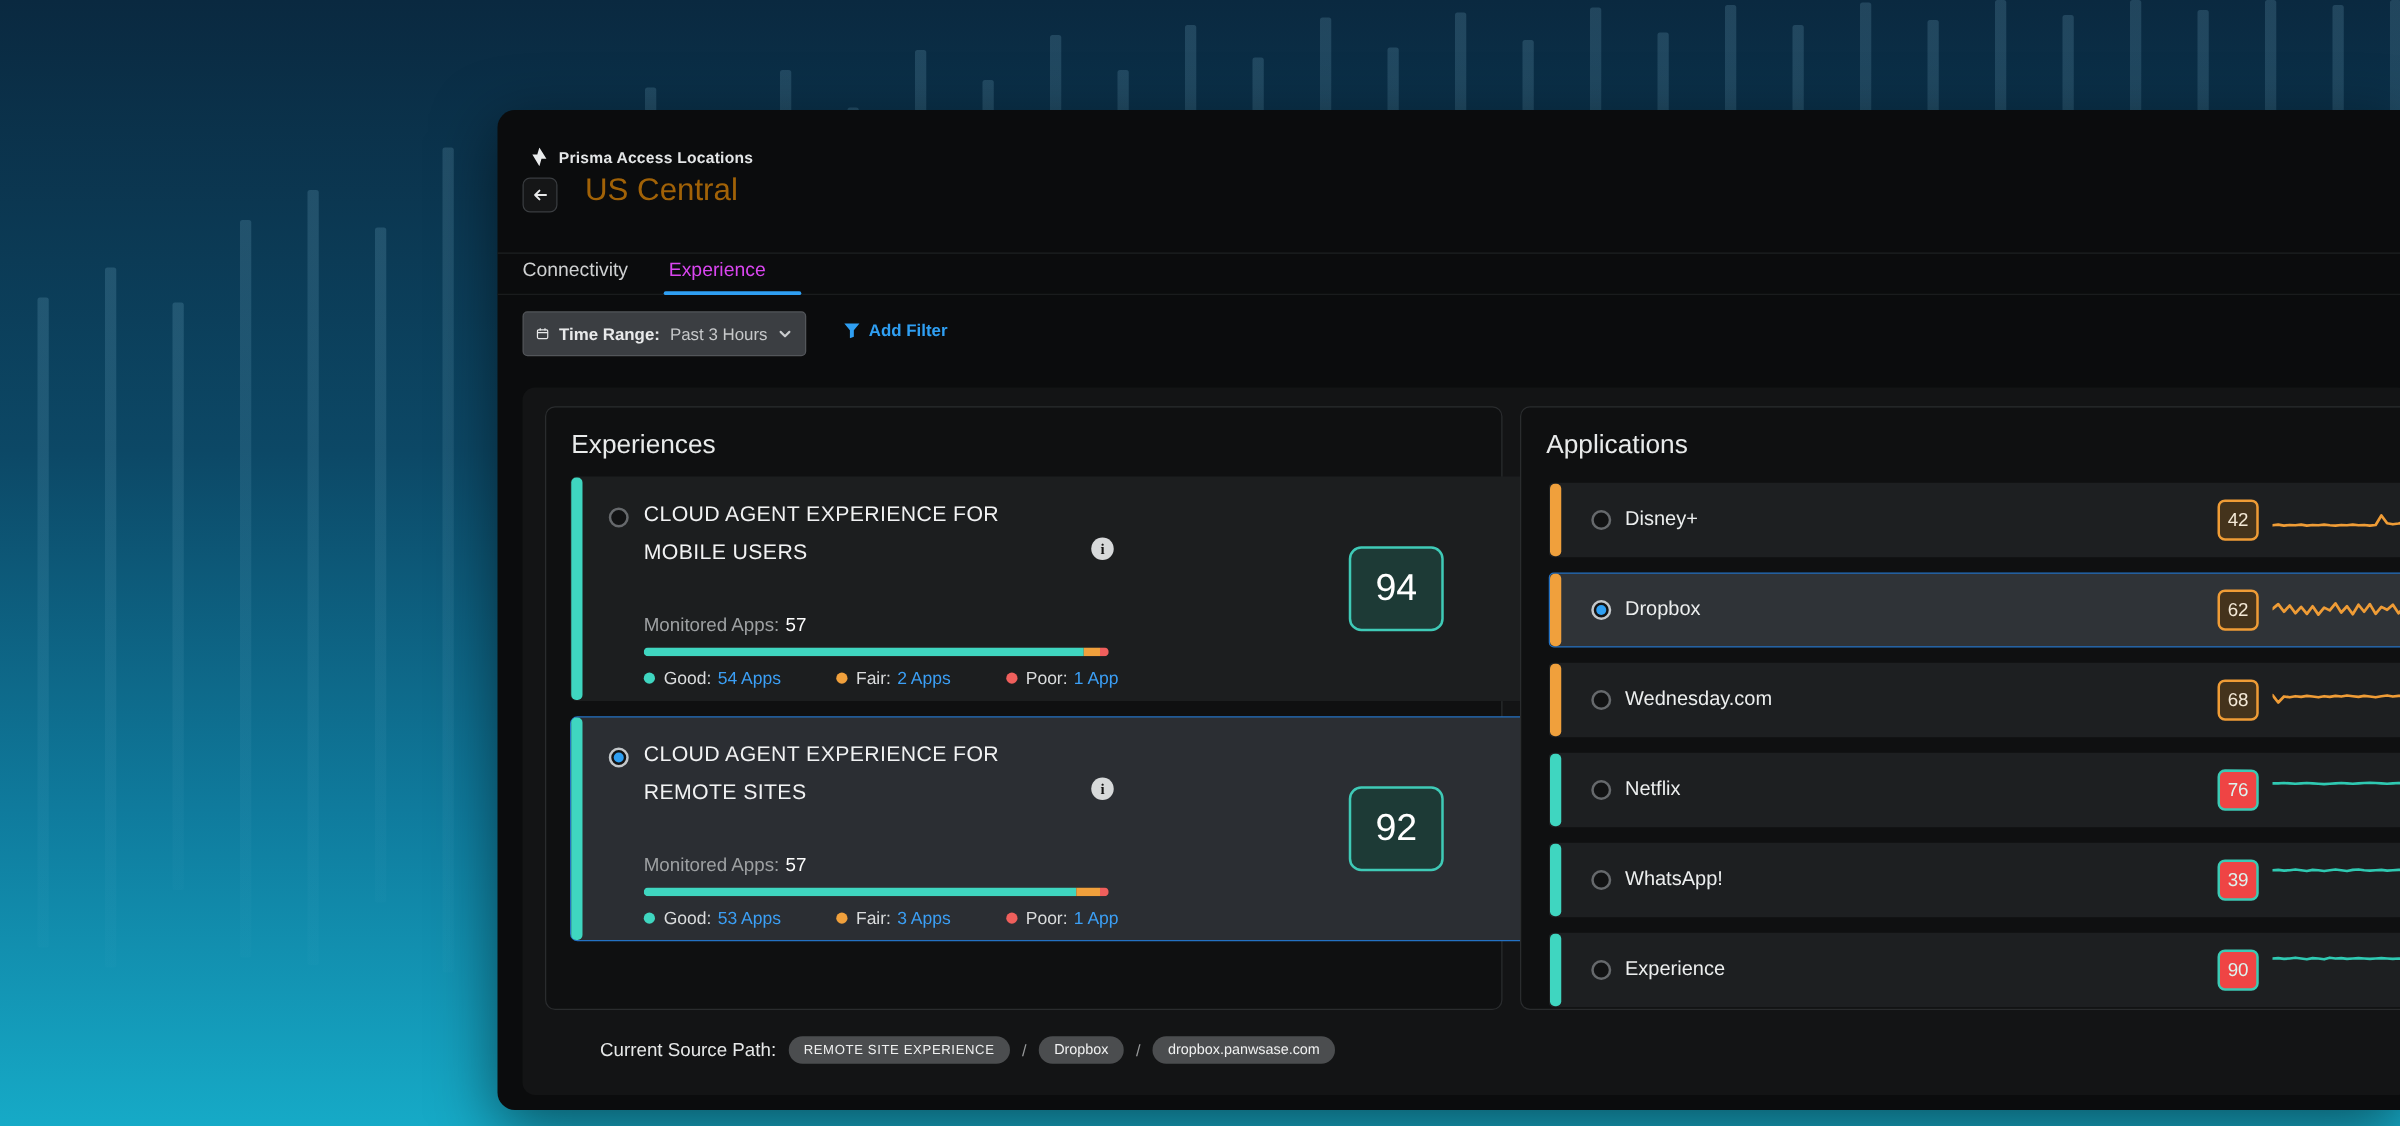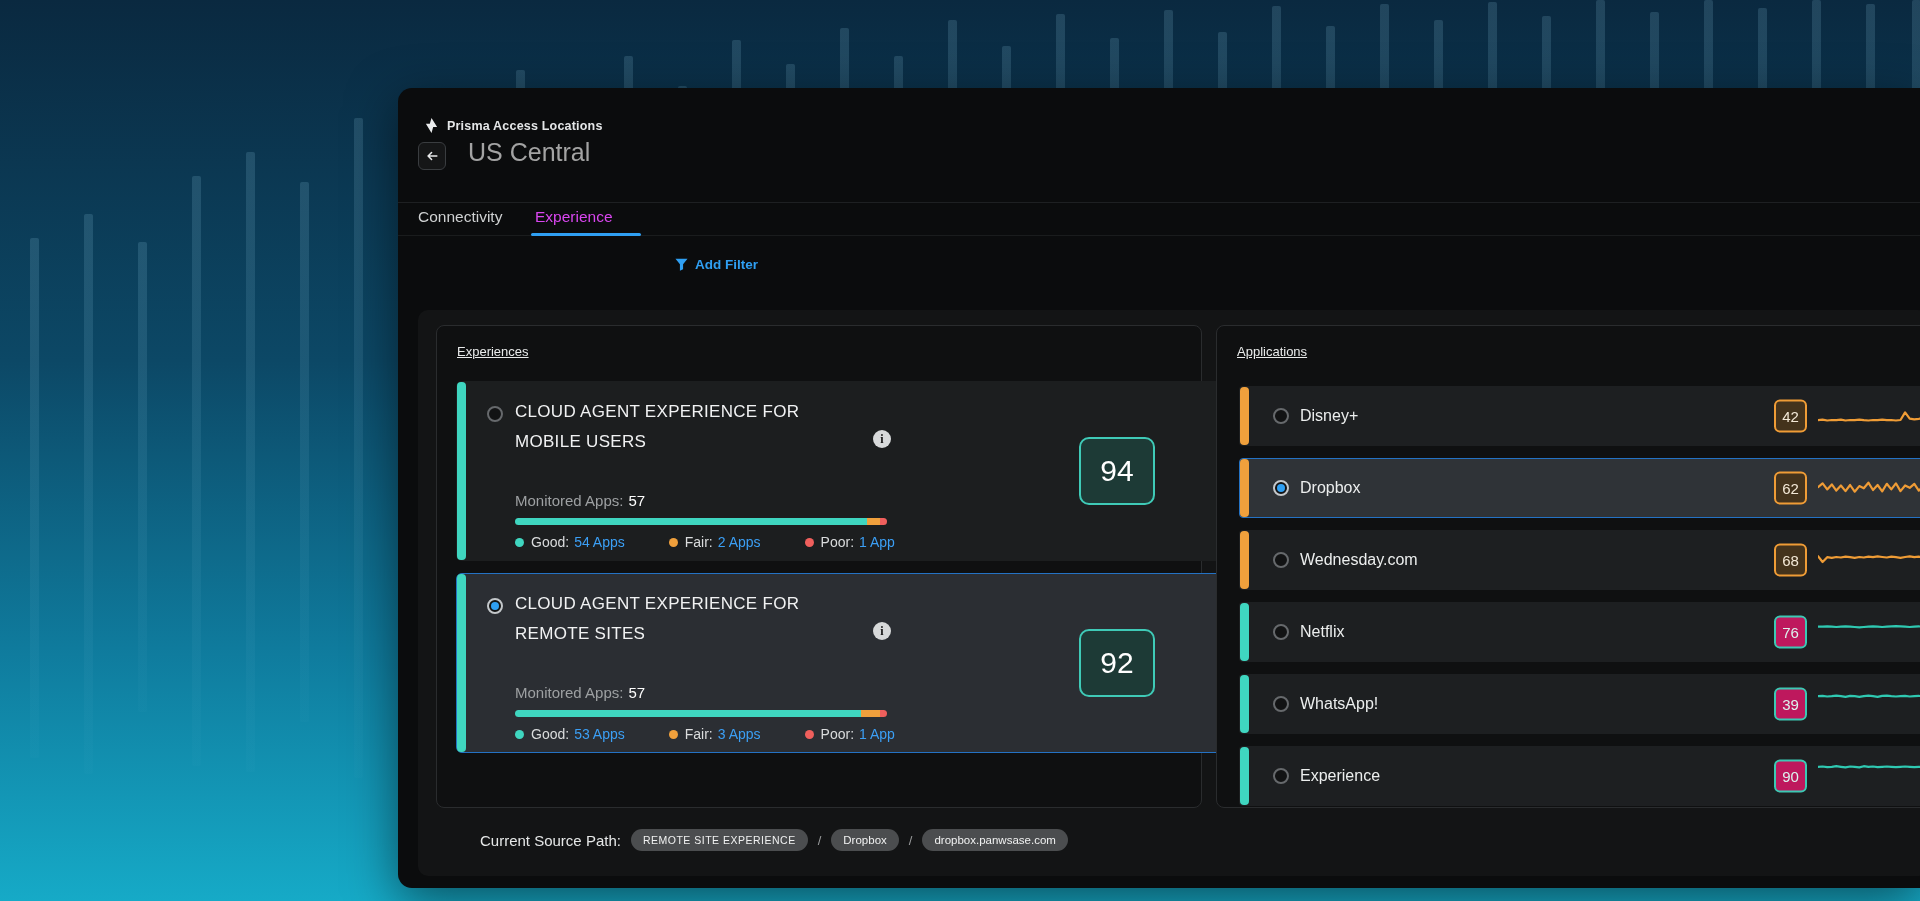--- a/index.html
+++ b/index.html
@@ -14,21 +14,21 @@
 
   .panel{position:absolute;left:398px;top:88px;right:0;bottom:13px;
     background:#0b0c0d;border-radius:14px 0 0 14px;box-shadow:0 14px 50px rgba(0,0,0,.5);}
 
   
   .brand{position:absolute;left:26px;top:30px;display:flex;align-items:center;gap:8px;
     color:#e4e6e7;font-size:12.5px;font-weight:bold;letter-spacing:.2px;}
   .brand svg{display:block;}
   .back-btn{position:absolute;left:20px;top:54px;width:26px;height:26px;border:1px solid #3a3d40;
     border-radius:6px;background:#151617;display:flex;align-items:center;justify-content:center;cursor:pointer;}
-  .page-title{position:absolute;left:70px;top:50px;font-size:25px;color:#a3a3a3;}
+  .page-title{position:absolute;left:70px;top:50px;font-size:25px;color:#a16207;}
 
   
   .hdr-line{position:absolute;left:0;right:0;top:114px;height:1px;background:#1e2022;}
   .tabs-line{position:absolute;left:0;right:0;top:147px;height:1px;background:#1a1c1d;}
   .tab{position:absolute;top:120px;font-size:15.5px;color:#cfd1d2;cursor:pointer;}
   .tab.active{color:#d946ef;}
   .tab-connectivity{left:20px;}
   .tab-experience{left:137px;}
   .tab-underline{position:absolute;left:133px;top:145px;width:110px;height:3px;background:#2f9ff2;border-radius:2px;}
 
@@ -42,21 +42,21 @@
   .add-filter{position:absolute;left:277px;top:169px;display:flex;align-items:center;gap:7px;
     color:#2f9ff2;font-size:13.5px;font-weight:bold;cursor:pointer;}
 
   
   .wrapper{position:absolute;left:20px;top:222px;right:-8px;bottom:12px;background:#131415;border-radius:10px;}
 
   .subpanel{position:absolute;top:15px;height:483px;background:#0f1011;border:1px solid #2a2c2e;
     border-radius:8px;box-sizing:border-box;}
   .experiences{left:18px;width:766px;}
   .applications{left:798px;width:724px;}
-  .subpanel-title{position:absolute;left:20px;top:18px;font-size:13px;color:#e9ebeb;text-decoration:underline;}
+  .subpanel-title{position:absolute;left:20px;top:18px;font-size:21px;color:#e9ebeb;}
 
   
   .exp-card{position:absolute;left:19px;width:800px;height:180px;background:#1c1e1f;
     border:1px solid transparent;border-radius:6px;box-sizing:border-box;cursor:pointer;}
   .exp-card.selected{background:#2b2e33;border-color:#2472c4;}
   .accent{position:absolute;left:0;top:0;bottom:0;width:9px;border-radius:4px;}
   .exp-card .accent{background:#3fd6c0;}
 
   .radio{width:16px;height:16px;border:2px solid #66696c;border-radius:50%;background:#121314;
     box-sizing:border-box;position:absolute;cursor:pointer;}
@@ -92,21 +92,21 @@
     border:1px solid transparent;border-radius:4px;box-sizing:border-box;cursor:pointer;}
   .app-row.selected{background:#2f3337;border-color:#2472c4;}
   .app-row.fair .accent{background:#f0a03c;}
   .app-row.good .accent{background:#3fd6c0;}
   .app-row .radio{left:33px;top:50%;transform:translateY(-50%);}
   .app-name{position:absolute;left:60px;top:50%;transform:translateY(-50%);font-size:16px;color:#eceeee;}
   .score-badge{position:absolute;left:534px;top:50%;transform:translateY(-50%);width:33px;height:33px;
     border:2px solid;border-radius:6px;box-sizing:border-box;display:flex;align-items:center;
     justify-content:center;font-size:15px;}
   .app-row.fair .score-badge{border-color:#ef9c36;background:#44331c;color:#f3e8d6;}
-  .app-row.good .score-badge{border-color:#3cc9b4;background:#be185d;color:#dcf3ee;}
+  .app-row.good .score-badge{border-color:#3cc9b4;background:#ef4444;color:#dcf3ee;}
   .spark{position:absolute;left:578px;right:2px;top:50%;transform:translateY(-50%);height:30px;}
   .spark polyline{fill:none;stroke-width:2.2;stroke-linecap:round;stroke-linejoin:round;}
   .app-row.fair polyline{stroke:#ef9c36;}
   .app-row.good polyline{stroke:#2fc9b2;}
 
   
   .source-row{position:absolute;left:18px;top:519px;display:flex;align-items:center;gap:10px;
     font-size:15px;color:#e6e8e8;margin-left:44px;}
   .chip{height:22px;display:flex;align-items:center;padding:0 12px;border-radius:11px;
     background:#4b4d4f;color:#f0f1f1;font-size:11.5px;cursor:pointer;}
@@ -170,20 +170,33 @@
     </svg>
   </div>
   <div class="page-title">US Central</div>
 
   <div class="hdr-line"></div>
   <div class="tabs-line"></div>
   <div class="tab tab-connectivity">Connectivity</div>
   <div class="tab tab-experience active">Experience</div>
   <div class="tab-underline"></div>
 
+  <div class="time-range">
+    <svg width="14" height="14" viewBox="0 0 16 16">
+      <rect x="1.5" y="3" width="13" height="11" rx="1.5" fill="none" stroke="#e8e9ea" stroke-width="1.6"></rect>
+      <path d="M1.5 6.5 H14.5 M5 1.2 V4 M11 1.2 V4" stroke="#e8e9ea" stroke-width="1.6"></path>
+    </svg>
+    <span class="tr-label">Time Range:</span>
+    <span class="tr-value">Past 3 Hours</span>
+    <span class="tr-chevron">
+      <svg width="12" height="12" viewBox="0 0 12 12">
+          <path d="M2.5 4.5 L6 8 L9.5 4.5" stroke="#c9cbcd" stroke-width="1.7" fill="none" stroke-linecap="round" stroke-linejoin="round"></path>
+        </svg>
+    </span>
+  </div>
 
   <div class="add-filter">
     <svg width="13" height="13" viewBox="0 0 14 14">
       <path d="M0.5 0.8 H13.5 L8.7 6.6 V12.2 L5.3 13.6 V6.6 Z" fill="#2f9ff2"></path>
     </svg>
     <span>Add Filter</span>
   </div>
 
   <div class="wrapper">
 

